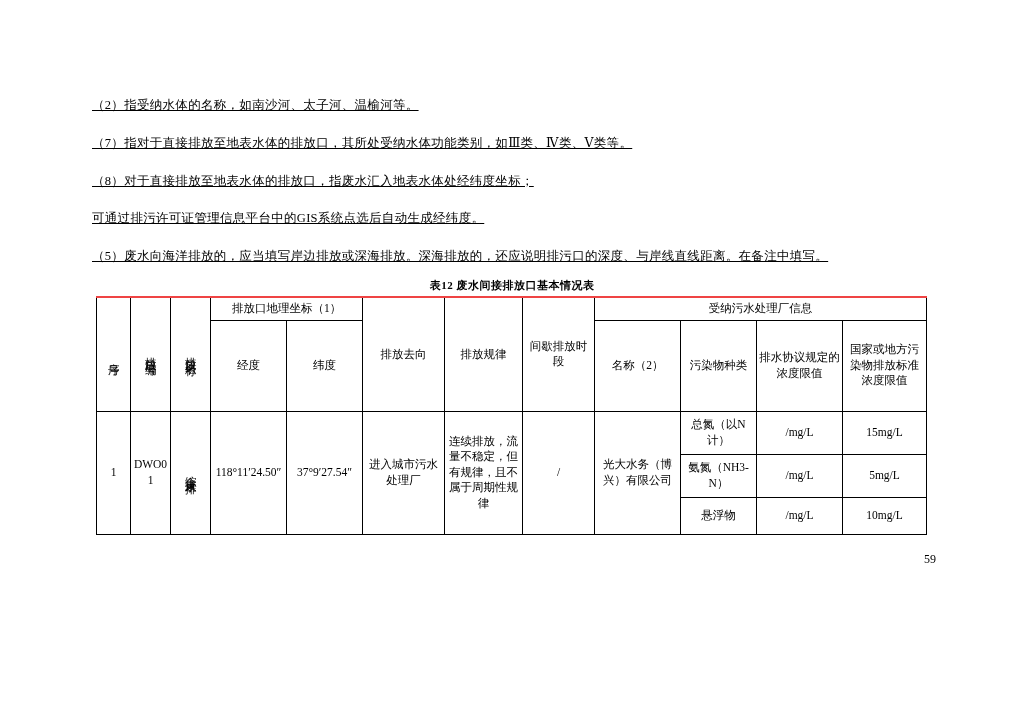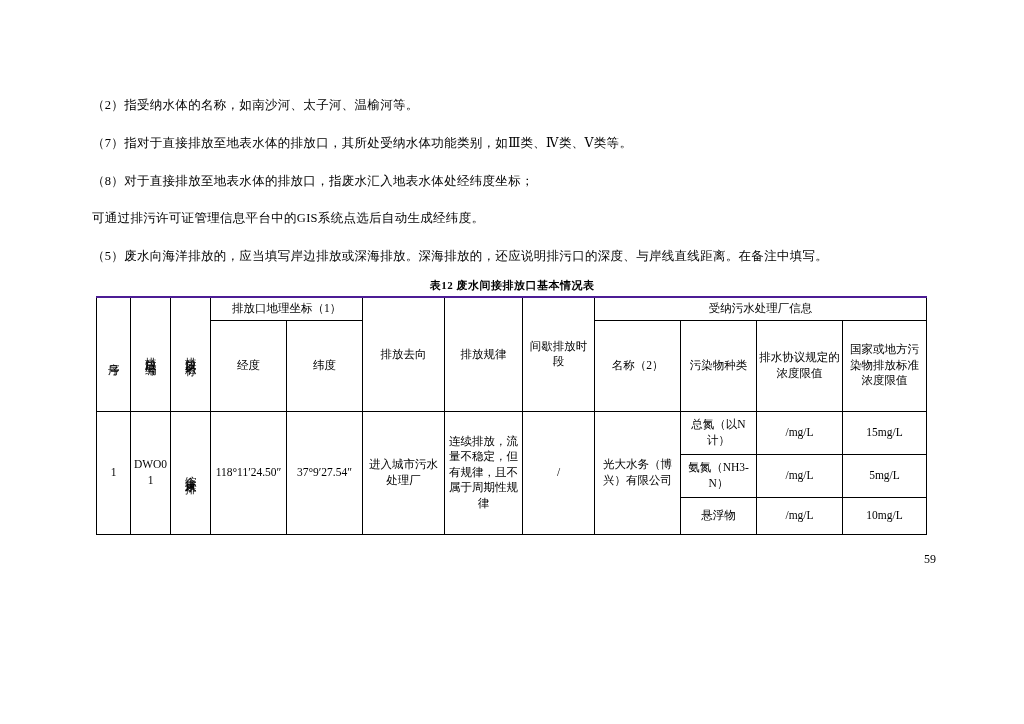--- a/index.html
+++ b/index.html
@@ -26,20 +26,21 @@
     left: 92px;
     top: 96px;
     width: 840px;
   }
   .para {
     font-size: 12.5px;
     line-height: 1.5;
     margin-bottom: 19px;
     letter-spacing: 0.3px;
     white-space: nowrap;
+    text-decoration: underline;
   }
   .table-title {
     position: absolute;
     left: 92px;
     top: 278px;
     width: 840px;
     text-align: center;
     font-size: 11px;
     font-weight: bold;
     letter-spacing: 0.5px;
@@ -57,21 +58,21 @@
     font-size: 11.5px;
     font-weight: normal;
     text-align: center;
     vertical-align: middle;
     padding: 3px 2px;
     line-height: 1.35;
     word-wrap: break-word;
   }
   table.maintable .outer-top td,
   table.maintable .outer-top th {
-    border-top: 2px solid #4c1d95;
+    border-top: 2px solid #ef4444;
   }
   .vert {
     writing-mode: vertical-rl;
     text-orientation: upright;
     letter-spacing: 2px;
     display: inline-block;
     line-height: 1.1;
   }
   .cell-tall {
     height: 84px;

